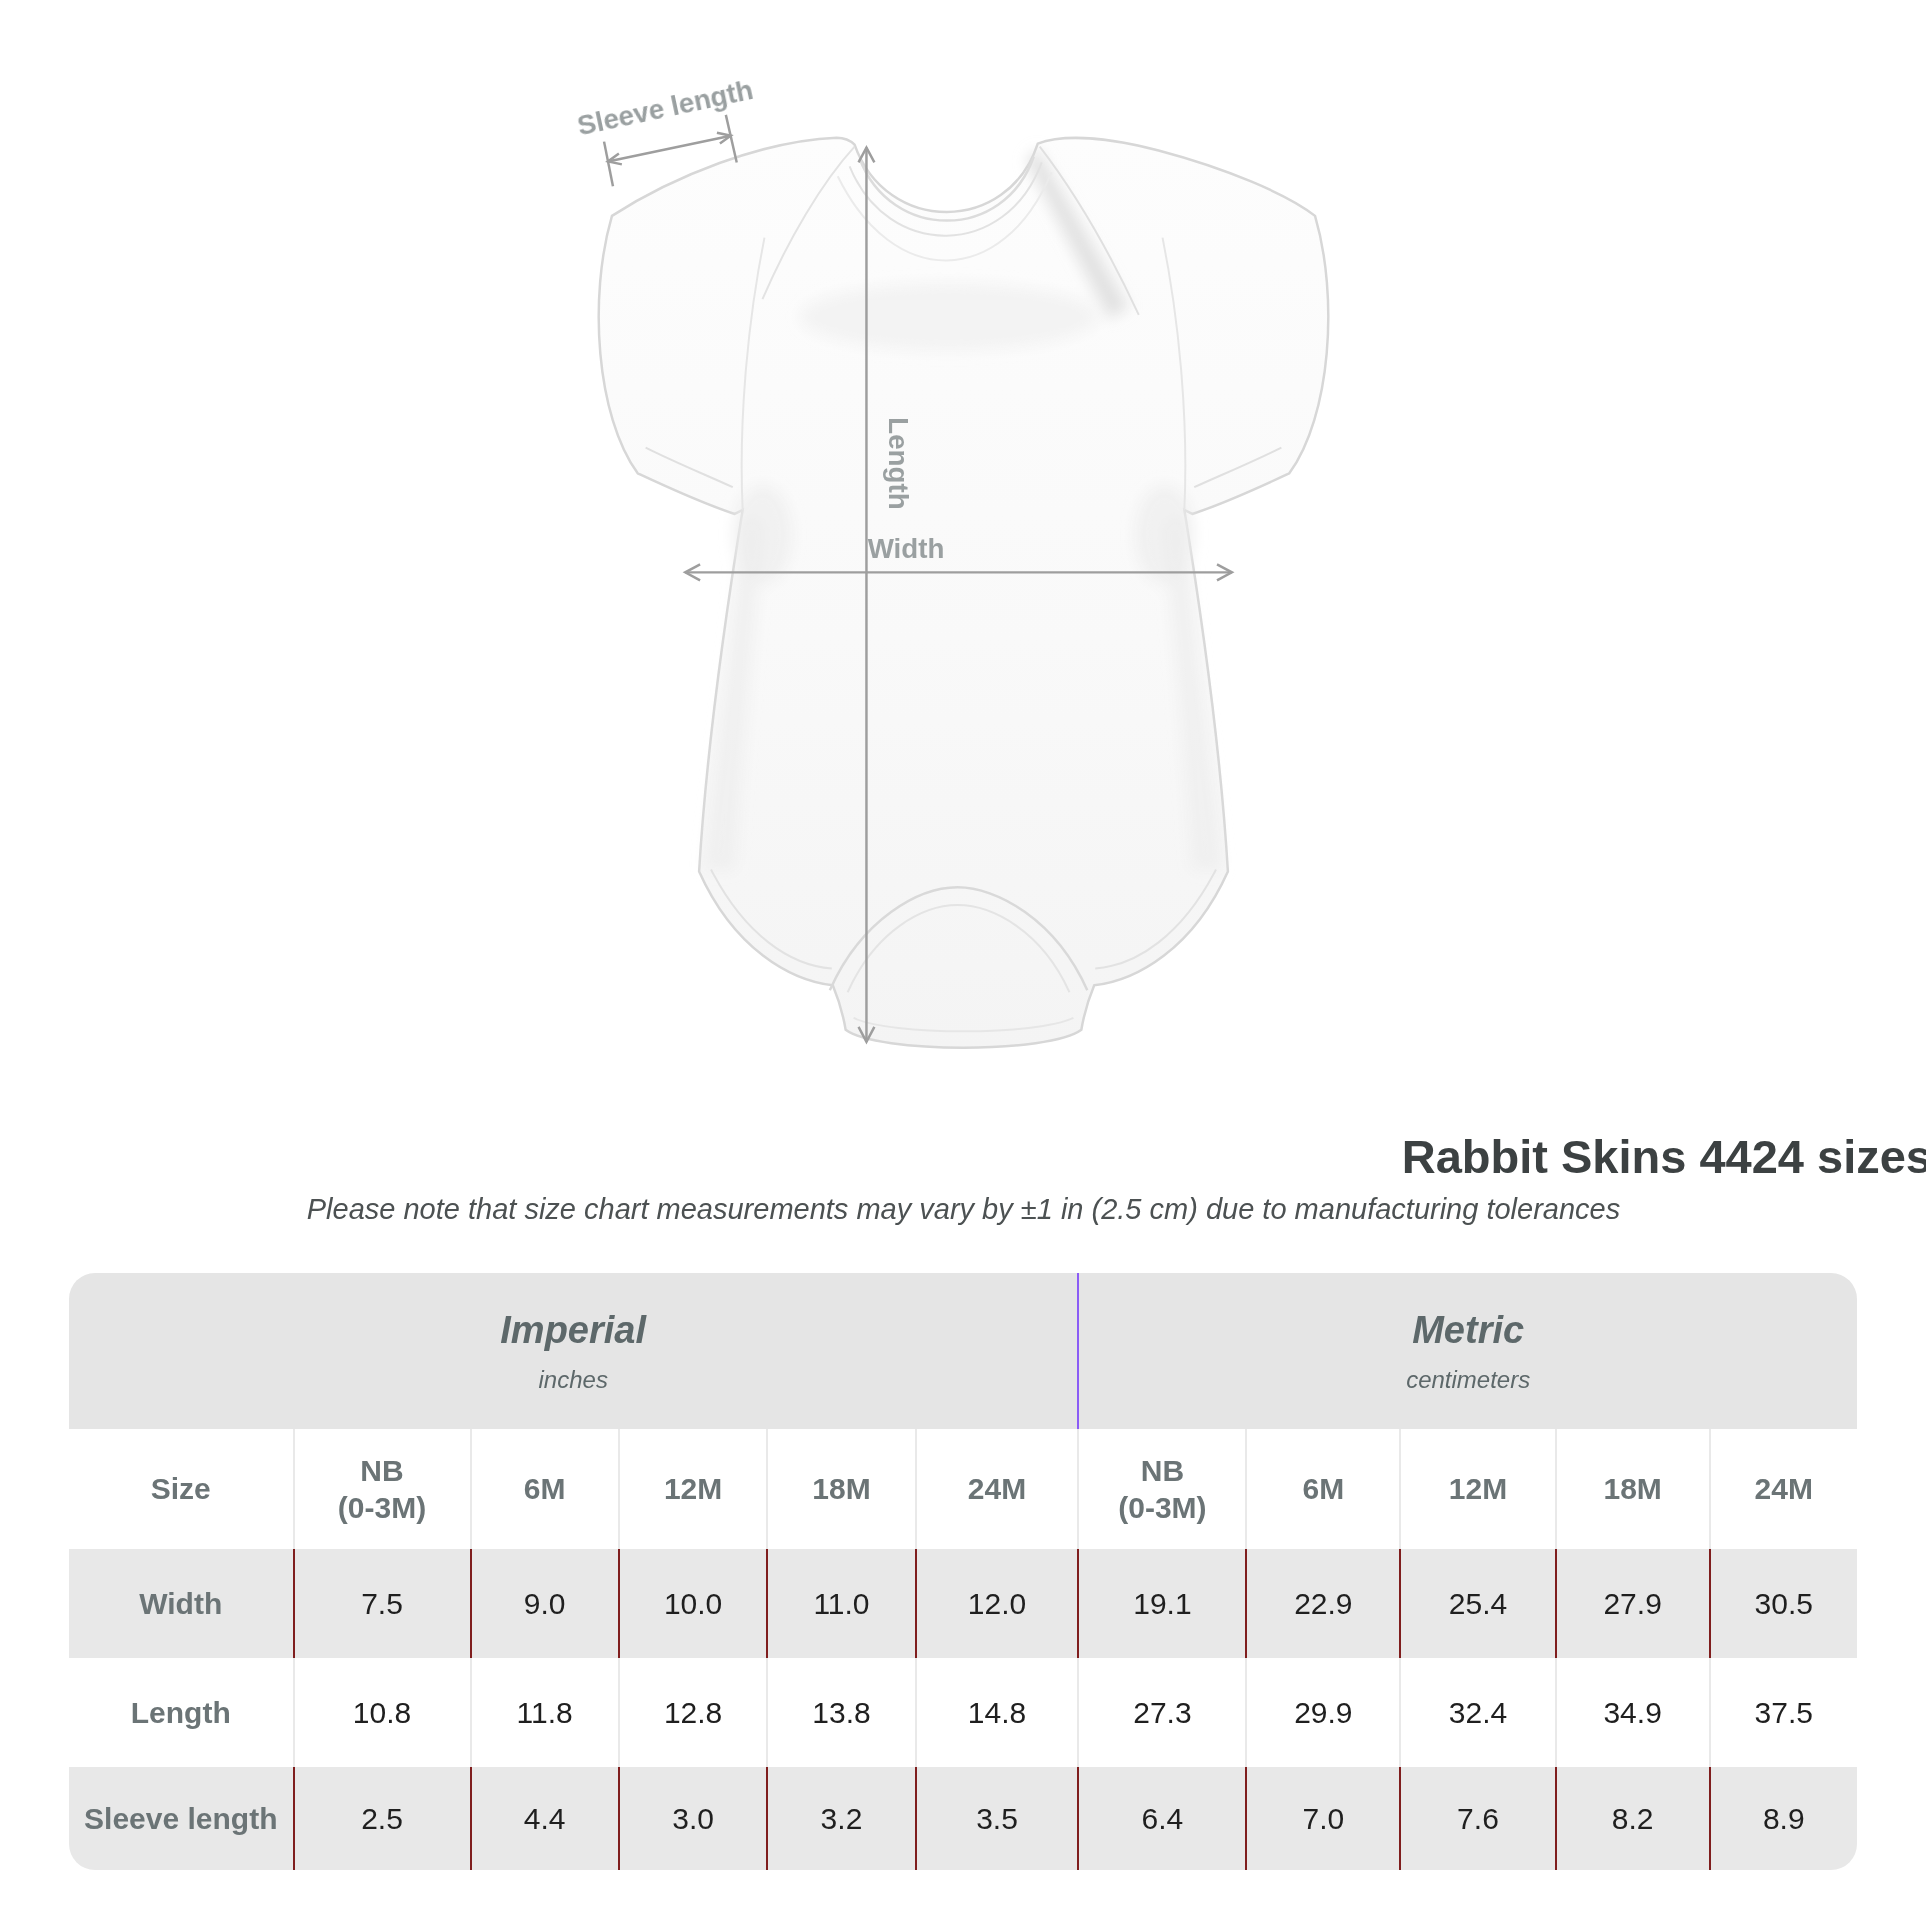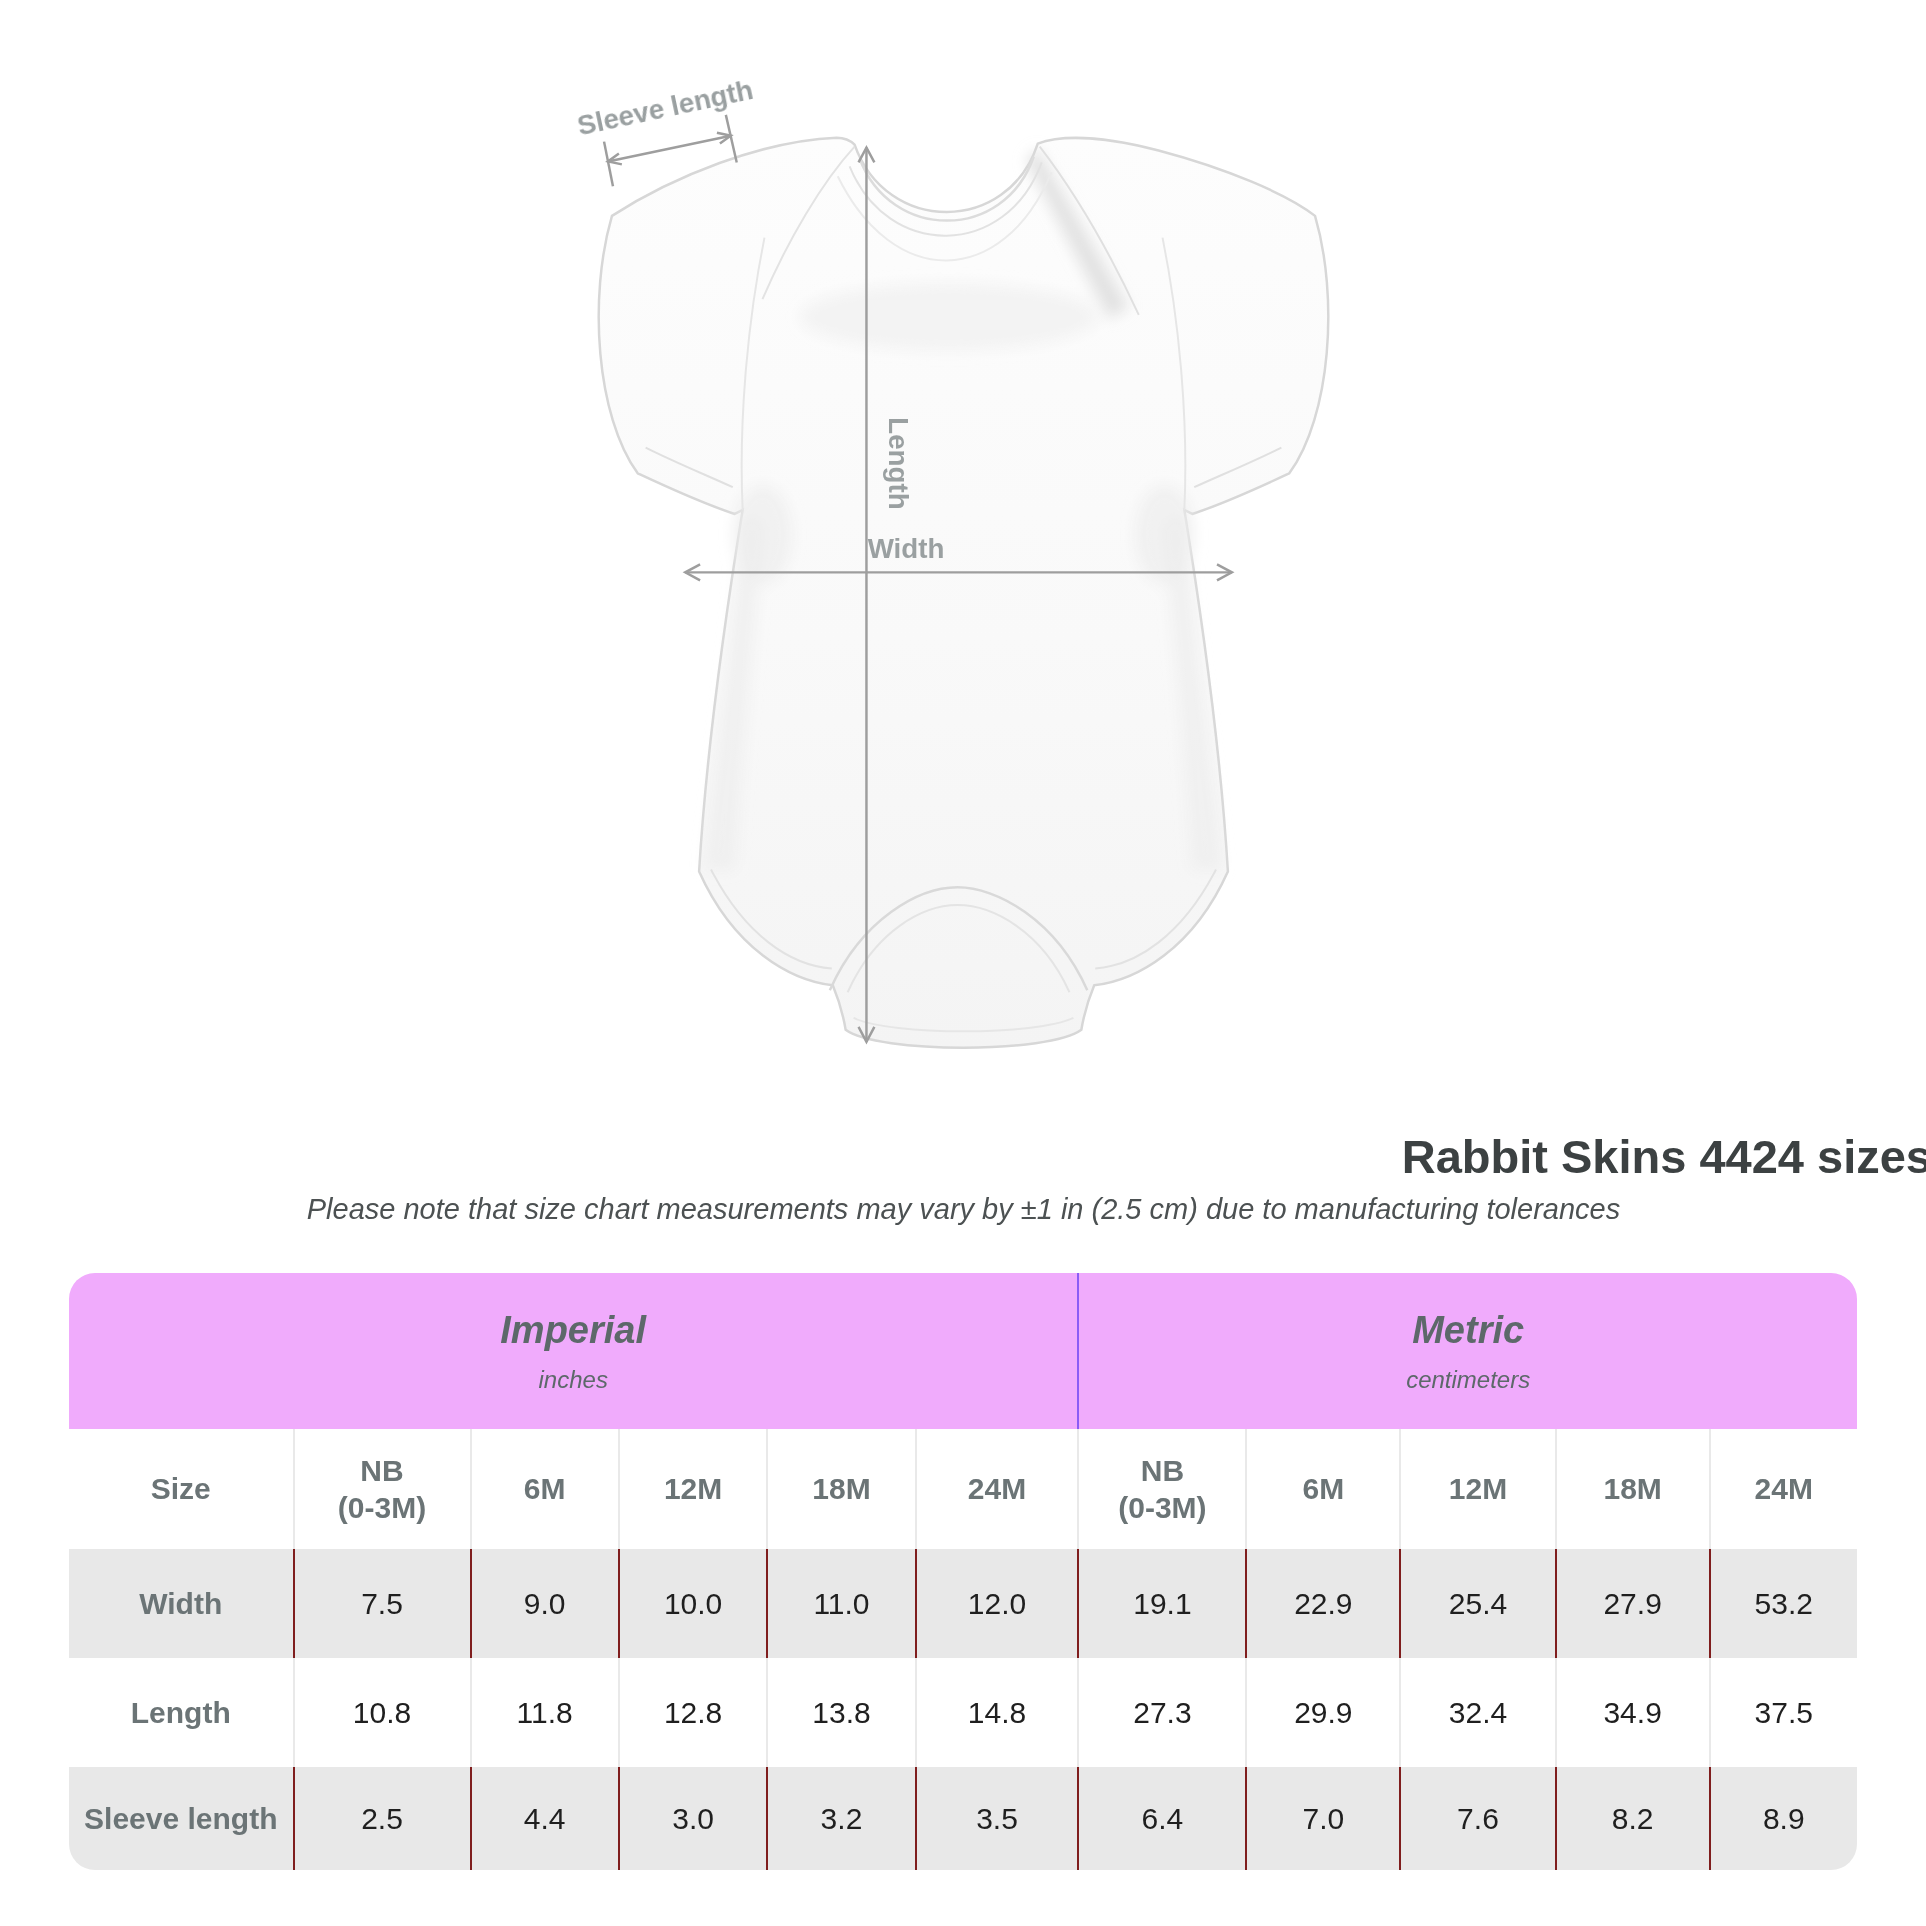--- a/index.html
+++ b/index.html
@@ -25,21 +25,21 @@
     position:absolute;top:1273px;left:69px;width:1788px;
     border-radius:26px;overflow:hidden;
   }
   table.size-table{
     width:100%;border-collapse:separate;border-spacing:0;table-layout:fixed;
   }
   .size-table th,.size-table td{
     padding:0;text-align:center;vertical-align:middle;
     font-size:30px;line-height:1.25;
   }
-  tr.unit-row{background:#f0abfc;height:156px;}
+  tr.unit-row{background:#e5e5e5;height:156px;}
   tr.unit-row th+th{border-left:2px solid #8b5cf6;}
   .unit-name{font-size:38px;font-weight:bold;font-style:italic;color:#5d686a;}
   .unit-sub{font-size:24px;font-style:italic;color:#5d686a;margin-top:10px;font-weight:normal;}
 
   tr.row-white{background:#ffffff;}
   tr.row-gray{background:#e8e8e8;}
   tr.size-header-row{height:120px;}
   tr.data-row-1,tr.data-row-2{height:109px;}
   tr.data-row-3{height:103px;}
 
@@ -199,21 +199,21 @@
         <th class="row-label">Width</th>
         <td class="cell-val">7.5</td>
         <td class="cell-val">9.0</td>
         <td class="cell-val">10.0</td>
         <td class="cell-val">11.0</td>
         <td class="cell-val">12.0</td>
         <td class="cell-val">19.1</td>
         <td class="cell-val">22.9</td>
         <td class="cell-val">25.4</td>
         <td class="cell-val">27.9</td>
-        <td class="cell-val">53.2</td>
+        <td class="cell-val">30.5</td>
       </tr>
 
       <tr class="row-white data-row-2">
         <th class="row-label">Length</th>
         <td class="cell-val">10.8</td>
         <td class="cell-val">11.8</td>
         <td class="cell-val">12.8</td>
         <td class="cell-val">13.8</td>
         <td class="cell-val">14.8</td>
         <td class="cell-val">27.3</td>

